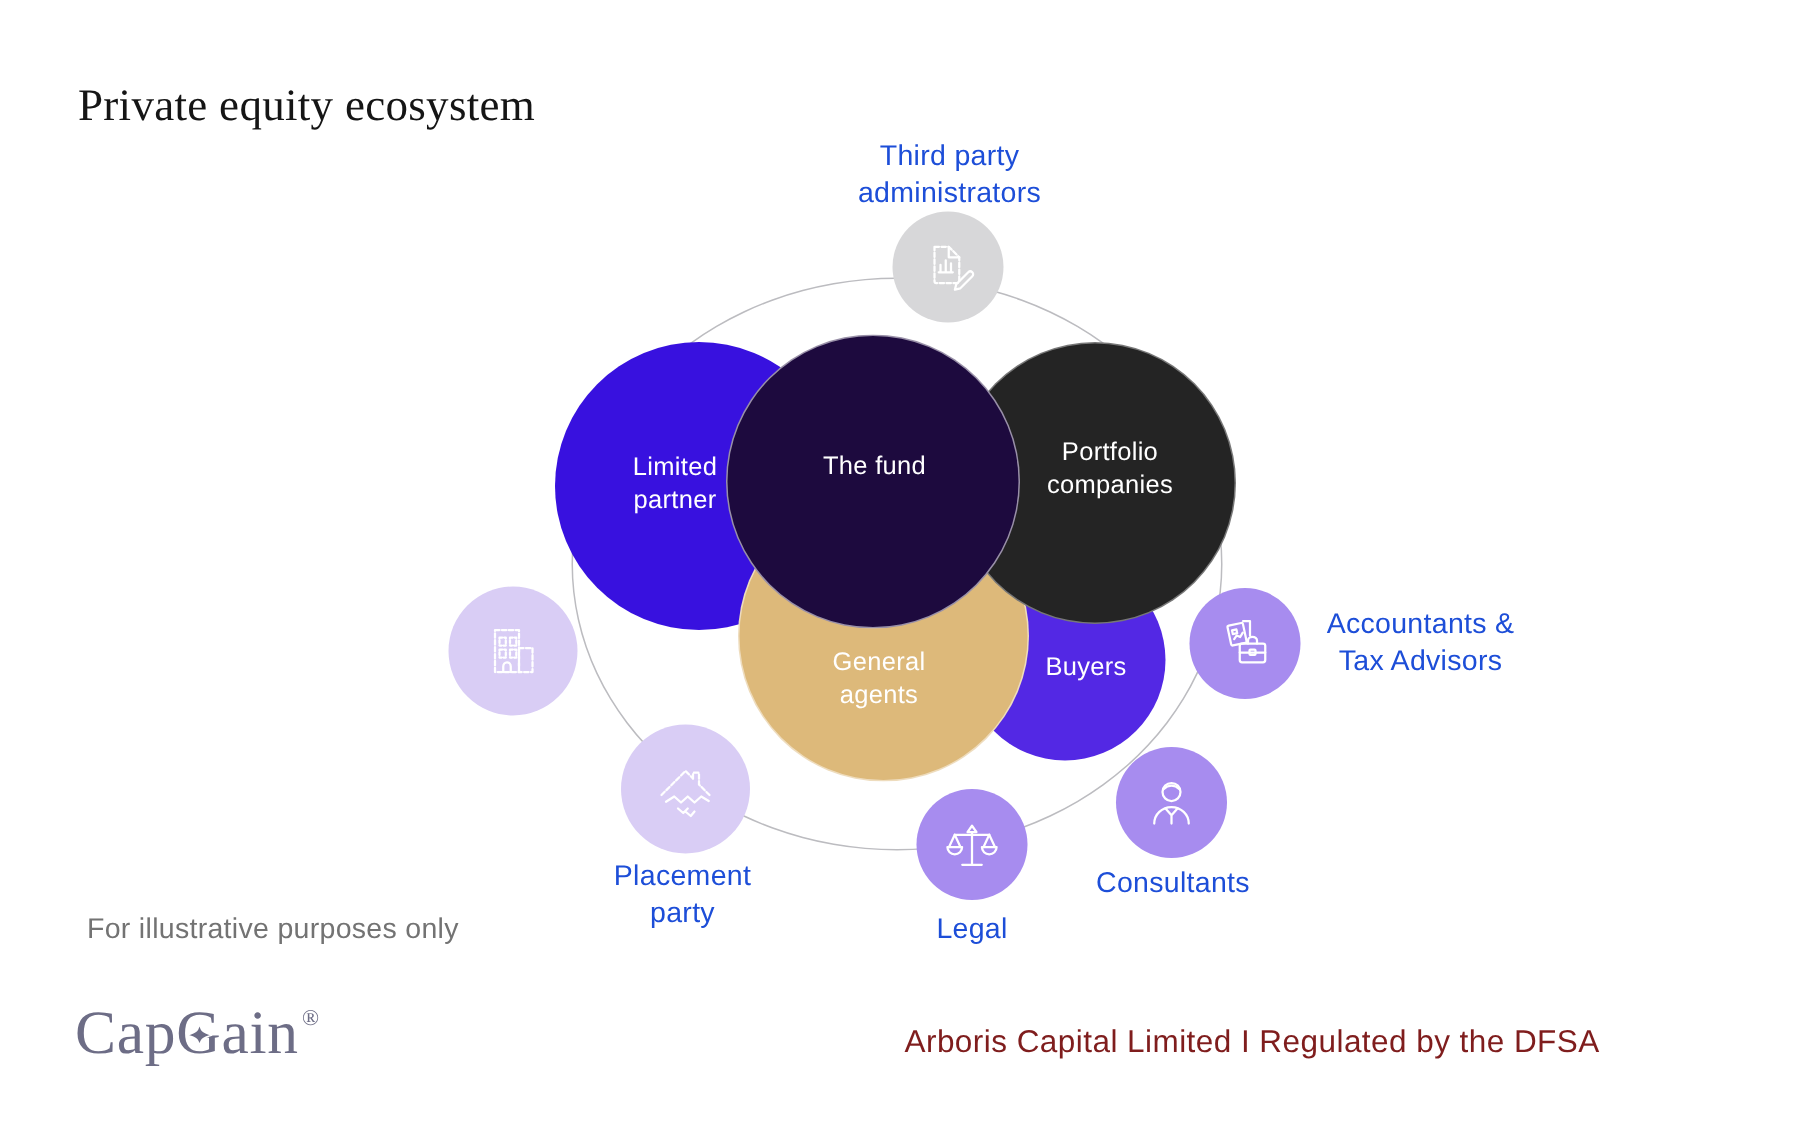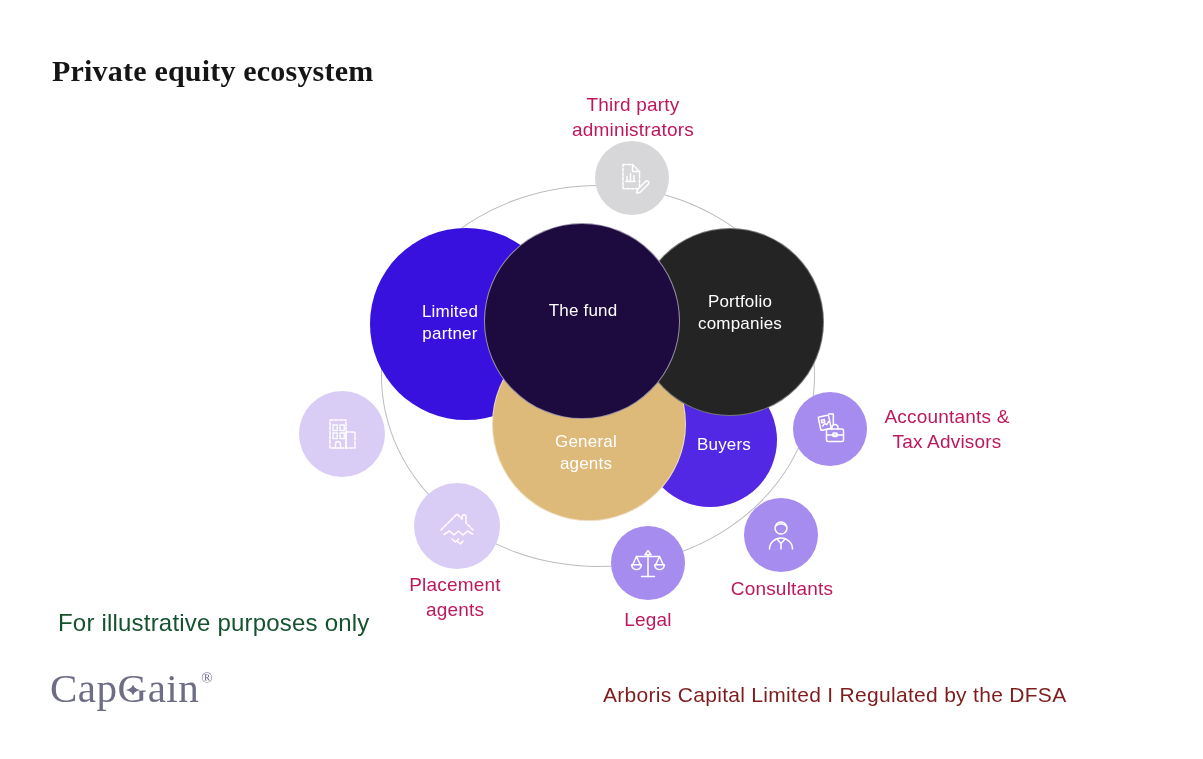--- a/index.html
+++ b/index.html
@@ -1,40 +1,40 @@
 <!DOCTYPE html>
 <html><head>
 <meta charset="utf-8">
 <style>
   html,body{margin:0;padding:0;background:#fff;}
   .stage{position:relative;width:1203px;height:759px;background:#ffffff;overflow:hidden;
          font-family:"Liberation Sans",sans-serif;}
   .title{position:absolute;left:52px;top:54px;font-family:"Liberation Serif",serif;
-         font-size:30px;font-weight:700;color:#151515;letter-spacing:.2px;text-align:right;}
+         font-size:30px;font-weight:400;color:#151515;letter-spacing:.2px;text-align:right;}
   .orbit{position:absolute;left:381px;top:185px;width:432px;height:380px;border:1px solid #bcbcc0;
          border-radius:50%;z-index:0;}
   .circle{position:absolute;border-radius:50%;box-sizing:border-box;}
   .c-buyers{left:643px;top:373px;width:134px;height:134px;z-index:1;}
   .c-lp{left:370px;top:228px;width:192px;height:192px;z-index:2;}
   .c-gp{left:492px;top:327px;width:194px;height:194px;z-index:3;border:1px solid rgba(255,255,255,.5);}
   .c-portfolio{left:636px;top:228px;width:188px;height:188px;z-index:4;border:1px solid rgba(255,255,255,.38);}
   .c-fund{left:484px;top:223px;width:196px;height:196px;z-index:5;border:1px solid rgba(255,255,255,.55);}
   .sat{position:absolute;border-radius:50%;z-index:6;display:flex;align-items:center;justify-content:center;}
   .sat svg{display:block;}
   .s-tpa{left:595px;top:141px;width:74px;height:74px;}
   .s-ib{left:299px;top:391px;width:86px;height:86px;}
   .s-pa{left:414px;top:483px;width:86px;height:86px;}
   .s-legal{left:611px;top:526px;width:74px;height:74px;}
   .s-cons{left:744px;top:498px;width:74px;height:74px;}
   .s-acct{left:793px;top:392px;width:74px;height:74px;}
   .circle-label{position:absolute;transform:translate(-50%,-50%);color:#ffffff;font-size:17px;
         line-height:1.32;text-align:center;z-index:7;letter-spacing:.2px;white-space:pre-line;}
-  .sat-label{position:absolute;transform:translate(-50%,-50%);color:#be185d;font-size:19px;
+  .sat-label{position:absolute;transform:translate(-50%,-50%);color:#1d4ed8;font-size:19px;
         line-height:1.33;text-align:center;z-index:6;letter-spacing:.2px;}
-  .disclaimer{position:absolute;left:58px;top:609px;font-size:24px;color:#14532d;letter-spacing:.2px;}
+  .disclaimer{position:absolute;left:58px;top:609px;font-size:19px;color:#737373;letter-spacing:.2px;}
   .logo{position:absolute;left:50px;top:664px;font-family:"Liberation Serif",serif;font-size:41px;
         color:#6d6d86;letter-spacing:.5px;}
   .logo .gwrap{position:relative;display:inline-block;}
   .logo .gstar{position:absolute;left:50%;top:55%;transform:translate(-50%,-50%);width:17px;height:17px;}
   .logo sup{font-size:15px;position:relative;top:-4px;margin-left:2px;}
   .footer{position:absolute;left:603px;top:683px;font-size:21px;color:#7f1d1d;letter-spacing:.3px;}
   .ic{stroke:#fff;fill:none;stroke-width:1.5;stroke-linecap:round;stroke-linejoin:round;}
   .dash{stroke-dasharray:3 1.6;}
 </style>
 </head>
@@ -118,21 +118,21 @@
         <path class="ic" d="M15.2 19.5l2.2-2 2 1.5 2.3-2.5"></path>
       </g>
       <rect class="ic" x="19.5" y="23" width="17" height="12.5" rx="1.5"></rect>
       <path class="ic" d="M25 23v-2a3 2.4 0 0 1 6 0v2"></path>
       <path class="ic" d="M19.5 29h17"></path>
       <rect class="ic" x="26" y="27" width="4" height="3.6" rx="0.6"></rect>
     </svg>
   </div>
 
   <div class="sat-label" style="left:633px;top:117px;width:170px;">Third party administrators</div>
-  <div class="sat-label" style="left:455px;top:597px;width:115px;">Placement agents</div>
+  <div class="sat-label" style="left:455px;top:597px;width:115px;">Placement party</div>
   <div class="sat-label" style="left:648px;top:620px;width:90px;">Legal</div>
   <div class="sat-label" style="left:782px;top:589px;width:140px;">Consultants</div>
   <div class="sat-label" style="left:947px;top:429px;width:145px;">Accountants &amp; Tax Advisors</div>
 
   <div class="disclaimer">For illustrative purposes only</div>
 
   <div class="logo">
     <span>Cap</span><span class="gwrap"><span>G</span><svg class="gstar" viewBox="0 0 17 17">
           <path d="M8.5 0C9.2 5 10 6.5 17 8.5 10 10.5 9.2 12 8.5 17 7.8 12 7 10.5 0 8.5 7 6.5 7.8 5 8.5 0Z" fill="#6d6d86" stroke="#ffffff" stroke-width="1.2"></path>
         </svg></span><span>ain</span><sup>®</sup>

